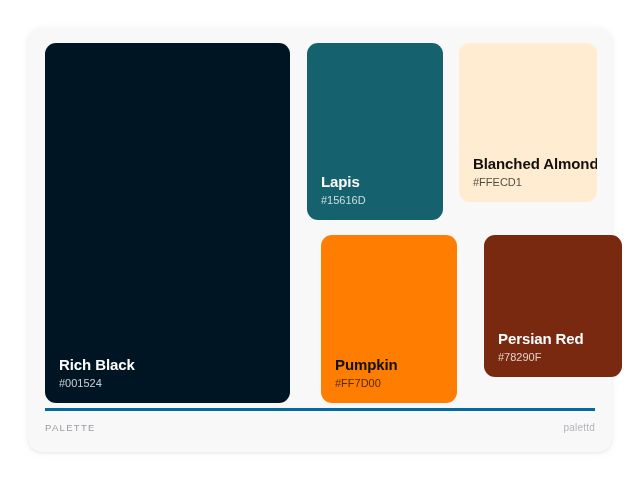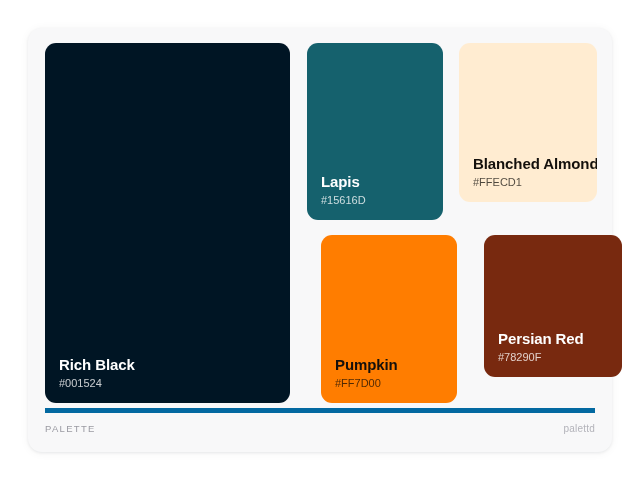--- a/index.html
+++ b/index.html
@@ -85,21 +85,21 @@
   .text-light .swatch-hex  { color: rgba(255,255,255,0.78); }
   .text-dark  .swatch-name { color: #14100c; }
   .text-dark  .swatch-hex  { color: rgba(10,8,6,0.72); }
 
   .footer {
     position: absolute;
     left: 17px;
     right: 17px;
     bottom: 16px;
     height: 28px;
-    border-top: 5px solid #0369a1;
+    border-top: 3px solid #0369a1;
     display: flex;
     align-items: center;
     justify-content: space-between;
     padding-top: 8px;
     box-sizing: border-box;
   }
 
   .footer-left {
     font-size: 9.5px;
     letter-spacing: 1.3px;

